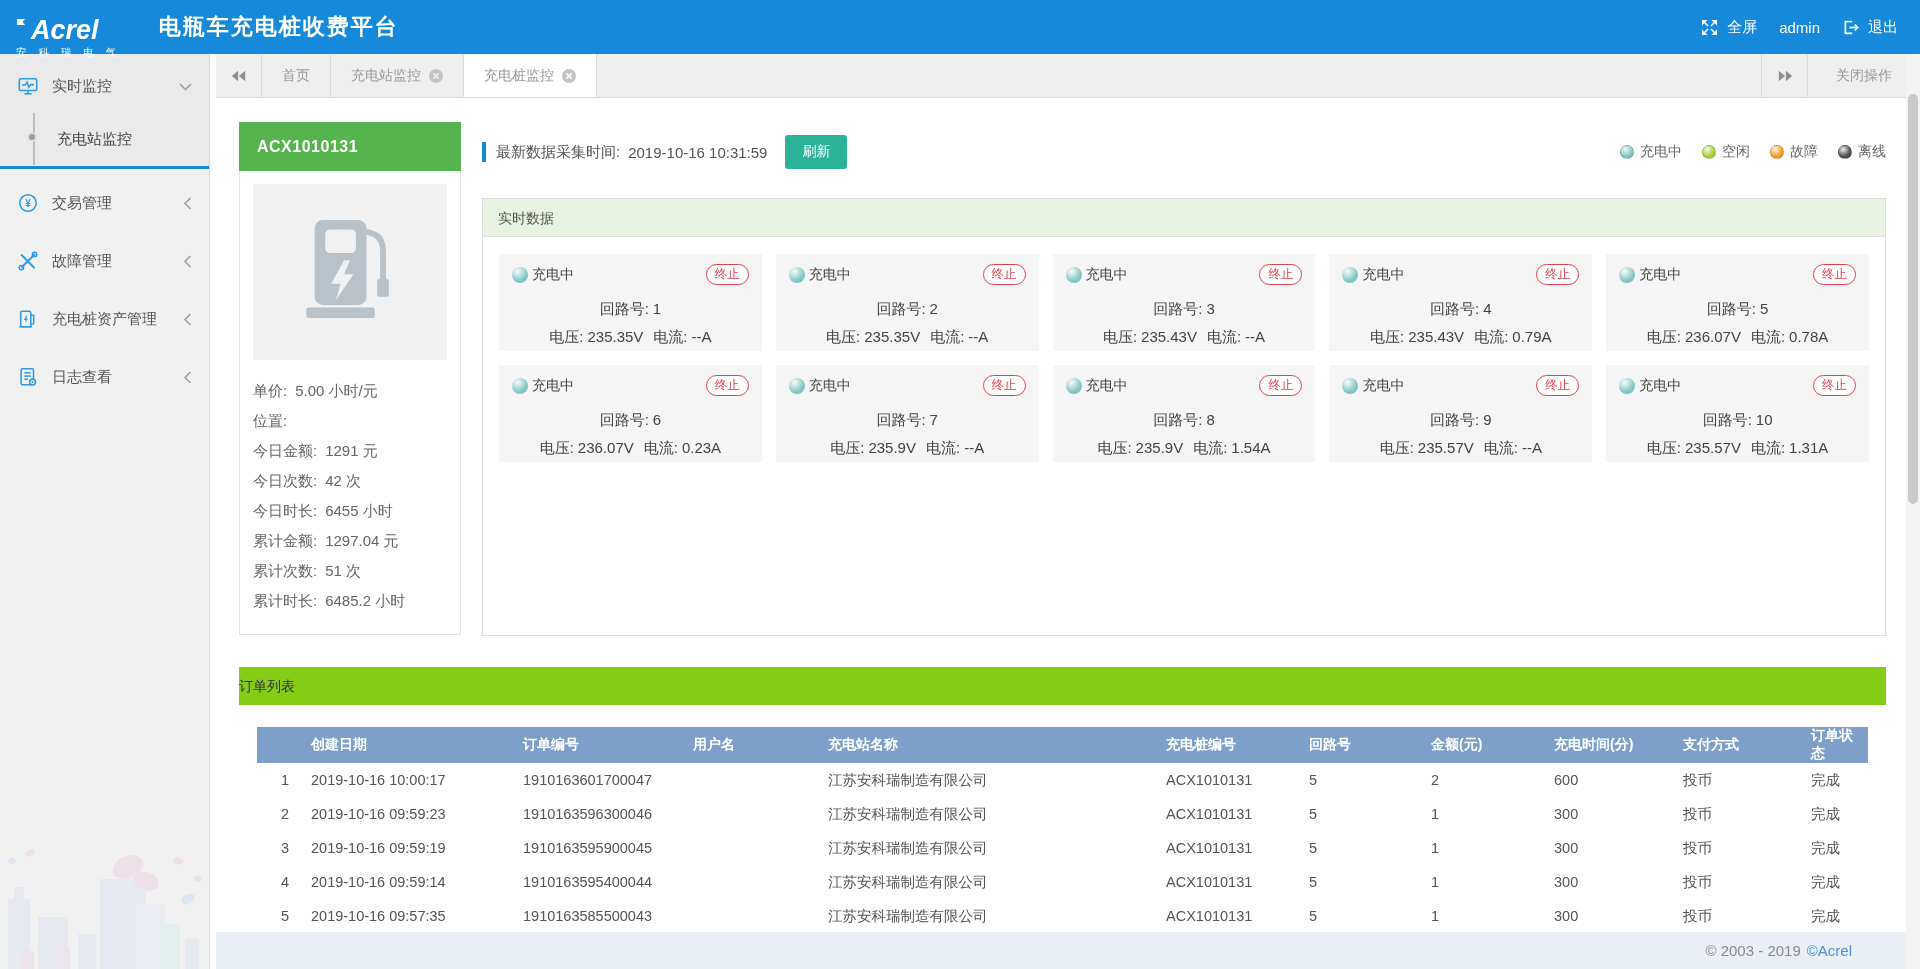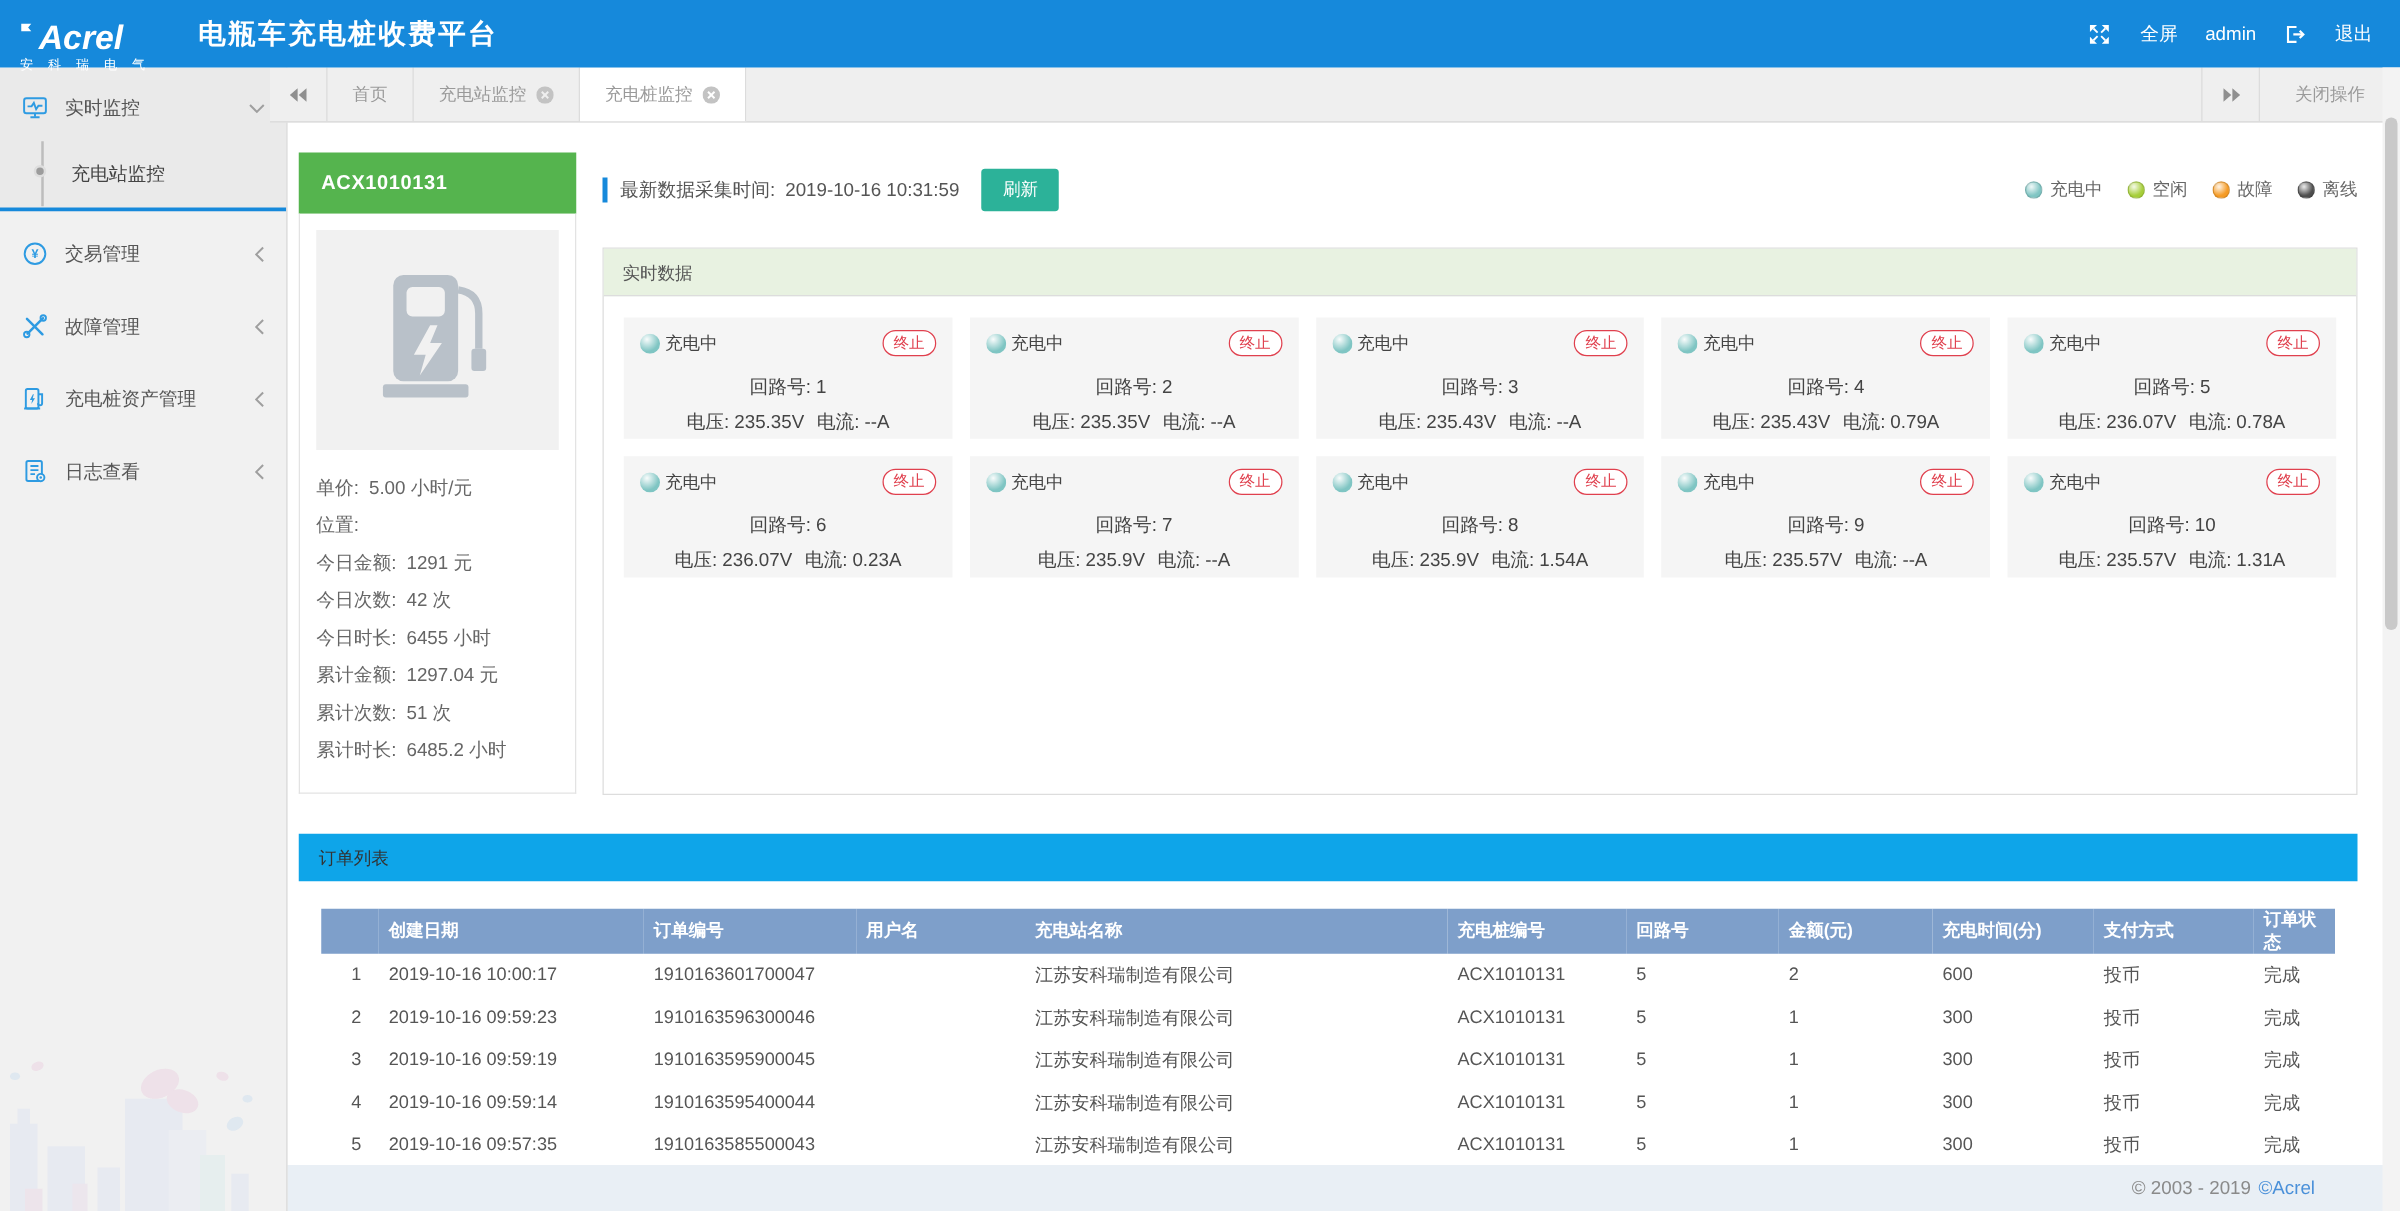--- a/index.html
+++ b/index.html
@@ -7,34 +7,34 @@
     font-family:"Liberation Sans","DejaVu Sans",sans-serif; }
   
   .header { position:absolute; left:0; top:0; width:1920px; height:54px;
     background:#1689db; display:flex; align-items:center; color:#fff; z-index:30; }
   .logo { margin-left:16px; display:flex; flex-direction:column; line-height:1; cursor:default;margin-top:20px; }
   .logo-top { display:flex; align-items:flex-start; font-style:italic; font-weight:bold; font-size:27px; }
   .logo-flag { margin:1px 2px 0 0; }
   .logo-sub { font-size:10.5px; letter-spacing:4.5px; margin-top:3px; white-space:nowrap; }
   .app-title { margin-left:38px; font-size:22px; font-weight:bold; letter-spacing:2px; }
   .header-right { margin-left:auto; display:flex; align-items:center; margin-right:22px; font-size:15px; }
-  .hbtn { display:flex; align-items:center; gap:24px; cursor:pointer; margin-left:22px; }
+  .hbtn { display:flex; align-items:center; gap:9px; cursor:pointer; margin-left:22px; }
   
   .tabbar { position:absolute; left:216px; top:54px; right:0; height:44px; background:#efefef;
     border-bottom:1px solid #d7d7d7; display:flex; align-items:stretch; color:#9a9a9a; font-size:14px; z-index:20; }
   .tnav { width:46px; display:flex; align-items:center; justify-content:center; cursor:pointer; }
   .tnav-left { border-right:1px solid #dcdcdc; }
   .tab { display:flex; align-items:center; padding:0 20px; border-right:1px solid #dcdcdc; cursor:pointer; }
   .tab.active { background:#fff; }
   .tab-close { margin-left:8px; display:flex; cursor:pointer; }
   .tabbar-right { margin-left:auto; display:flex; align-items:stretch; }
   .tnav-right { border-left:1px solid #dcdcdc; }
   .close-ops { display:flex; align-items:center; padding:0 28px; border-left:1px solid #dcdcdc; cursor:pointer; }
   
-  .sidebar { position:absolute; left:0; top:54px; width:230px; bottom:0; background:#f1f1f1;
+  .sidebar { position:absolute; left:0; top:54px; width:210px; bottom:0; background:#f1f1f1;
     border-right:1px solid #d9d9d9; overflow:hidden; z-index:10; }
   .menu-group-active { background:#eaeaea; border-bottom:3px solid #1689db; padding-top:6px; }
   .menu-item { height:52px; display:flex; align-items:center; padding:0 17px; font-size:15px; color:#555; cursor:pointer; }
   .menu-list .menu-item { height:58px; }
   .menu-list { padding-top:5px; }
   .mi-icon { width:22px; height:22px; margin-right:13px; flex:none; }
   .mi-chev { margin-left:auto; color:#9f9f9f; display:flex; }
   .sub-item { position:relative; height:54px; display:flex; align-items:center; padding-left:57px; font-size:15px; color:#444; cursor:pointer; }
   .tl-line { position:absolute; left:33px; top:1px; bottom:1px; width:2px; background:#bdbdbd; }
   .tl-dot { position:absolute; left:27px; top:50%; margin-top:-7px; width:10px; height:10px; border-radius:50%;
@@ -72,21 +72,21 @@
   .sphere { width:16px; height:16px; border-radius:50%; background-color:#7fc5c3; margin-right:4px;
     background-image:radial-gradient(circle at 35% 28%, rgba(255,255,255,.95), rgba(255,255,255,0) 62%); }
   .cstatus { font-size:14px; color:#444; }
   .terminate { margin-left:auto; border:1px solid #e0404e; color:#e0404e; background:#fff;
     border-radius:11px; font-size:12.5px; padding:1px 8px; cursor:pointer; font-family:inherit; }
   .cline1 { text-align:center; margin-top:15px; font-size:15px; color:#444; }
   .cline2 { text-align:center; margin-top:9px; font-size:15px; color:#444; }
   .vlab { margin-right:4px; } .vval { margin-right:10px; }
   
   .orders { position:absolute; left:23px; top:569px; right:34px; }
-  .orders-bar { height:38px; background:#0ea5e9; line-height:38px; padding-left:16px; font-size:14px; color:#333; }
+  .orders-bar { height:38px; background:#84cc16; line-height:38px; padding-left:0; font-size:14px; color:#333; }
   .orders-wrap { padding:22px 18px 0; }
   table { width:100%; border-collapse:collapse; table-layout:fixed; }
   thead th { background:#7e9fca; color:#fff; font-weight:bold; text-align:left; height:34px;
     padding:0 8px; font-size:14px; }
   tbody td { height:34px; color:#555; padding:0 8px; font-size:14.5px; white-space:nowrap; overflow:hidden; }
   td.rownum { text-align:right; padding-right:14px; }
   
   .footer { position:absolute; left:216px; right:0; bottom:0; height:37px; background:#e9eff5;
     display:flex; align-items:center; justify-content:flex-end; padding-right:68px; font-size:15px; color:#8a8a8a; }
   .footer .brand { color:#4a90d9; margin-left:6px; }

